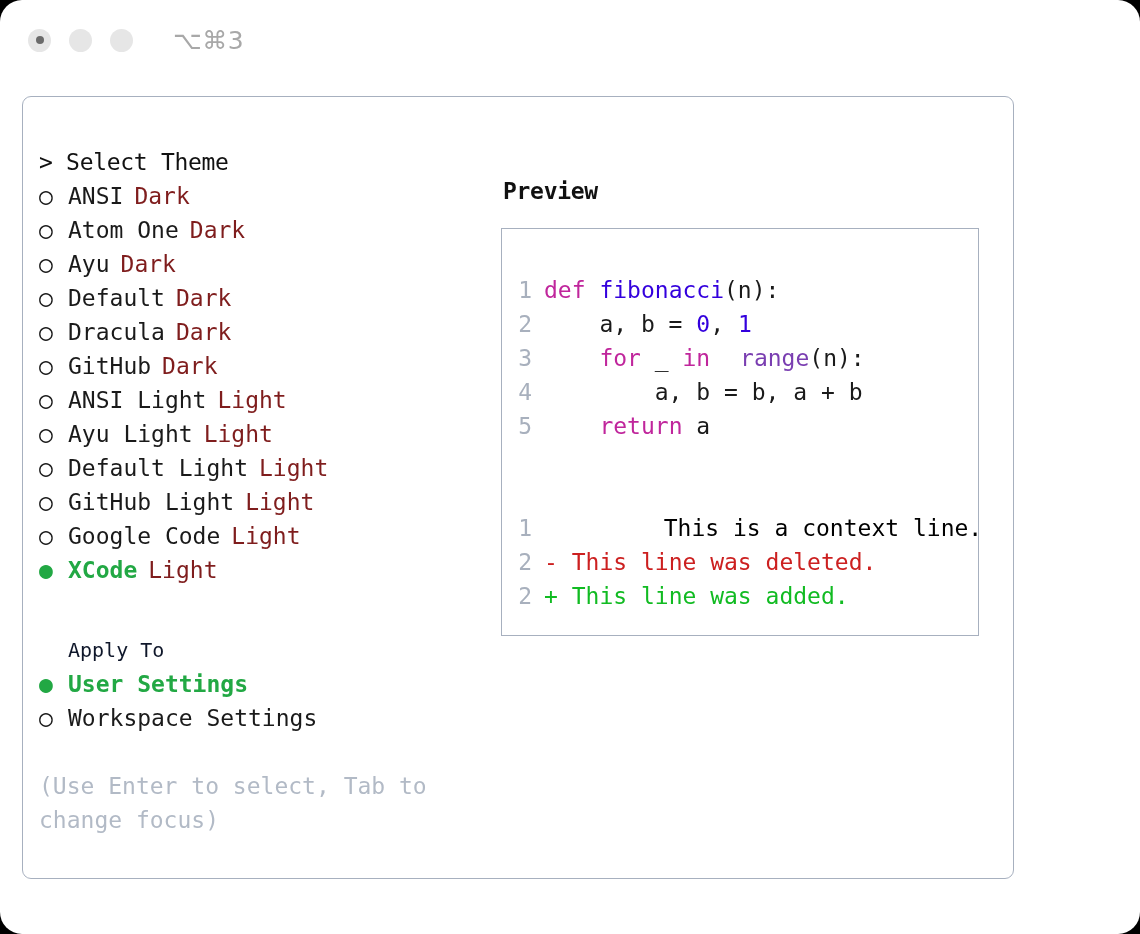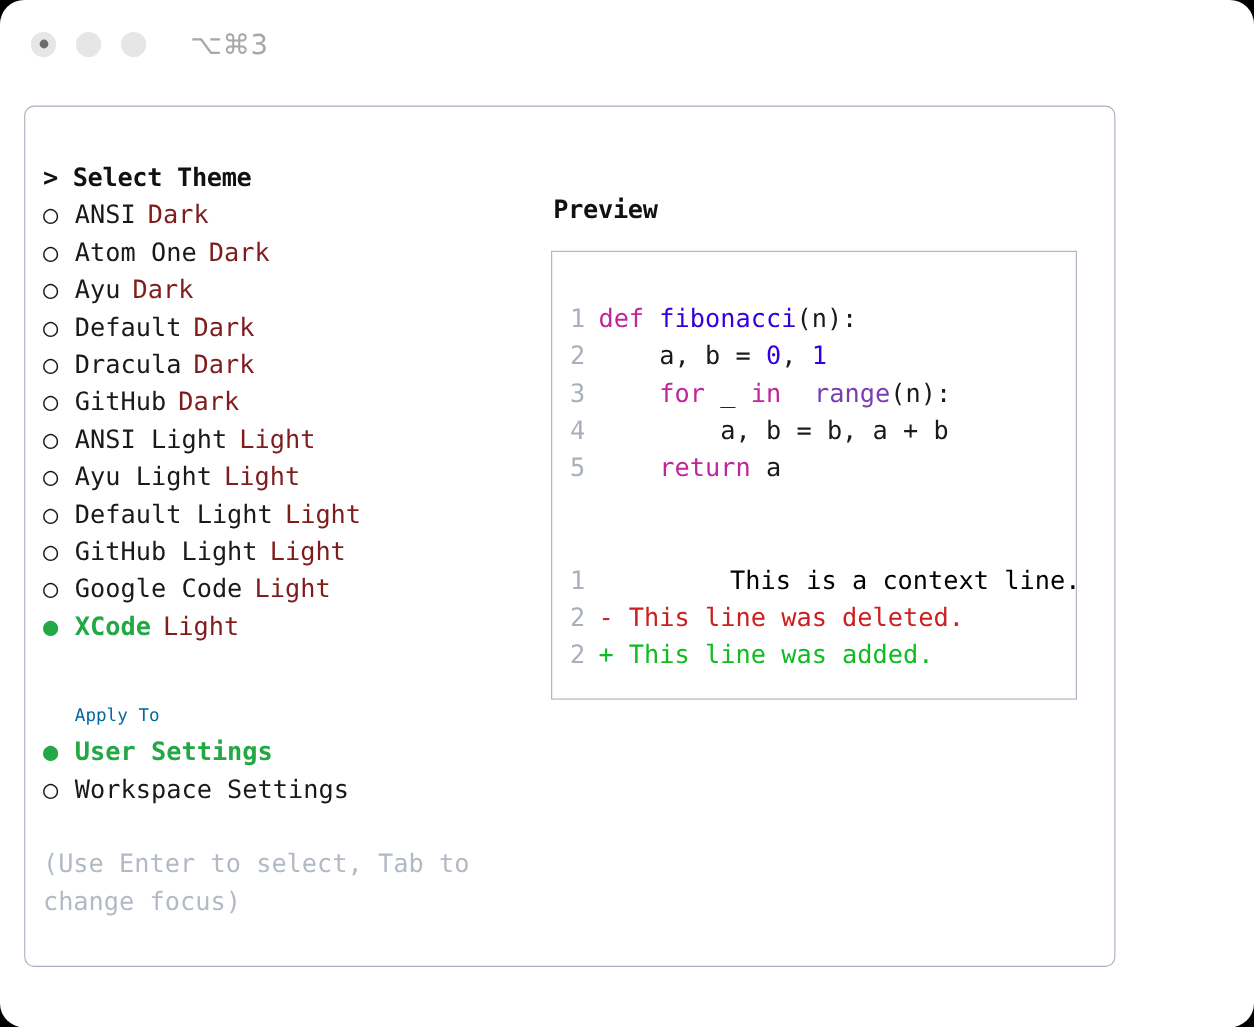--- a/index.html
+++ b/index.html
@@ -81,31 +81,31 @@
   }
 
   
   .left-col {
     width: 478px;
     padding: 48px 0 0 16px;
   }
 
   .section-head {
     font-size: 23px;
-    font-weight: bold;
+    font-weight: normal;
     color: #111111;
     letter-spacing: -0.3px;
     white-space: pre;
     line-height: 34px;
     height: 34px;
   }
 
   .apply-head {
-    font-size: 16px;
-    color: #0369a1;
+    font-size: 20px;
+    color: #0f172a;
     white-space: pre;
     line-height: 34px;
     height: 34px;
     padding-left: 29px;
   }
 
   .opt-row {
     display: flex;
     align-items: baseline;
     height: 34px;

